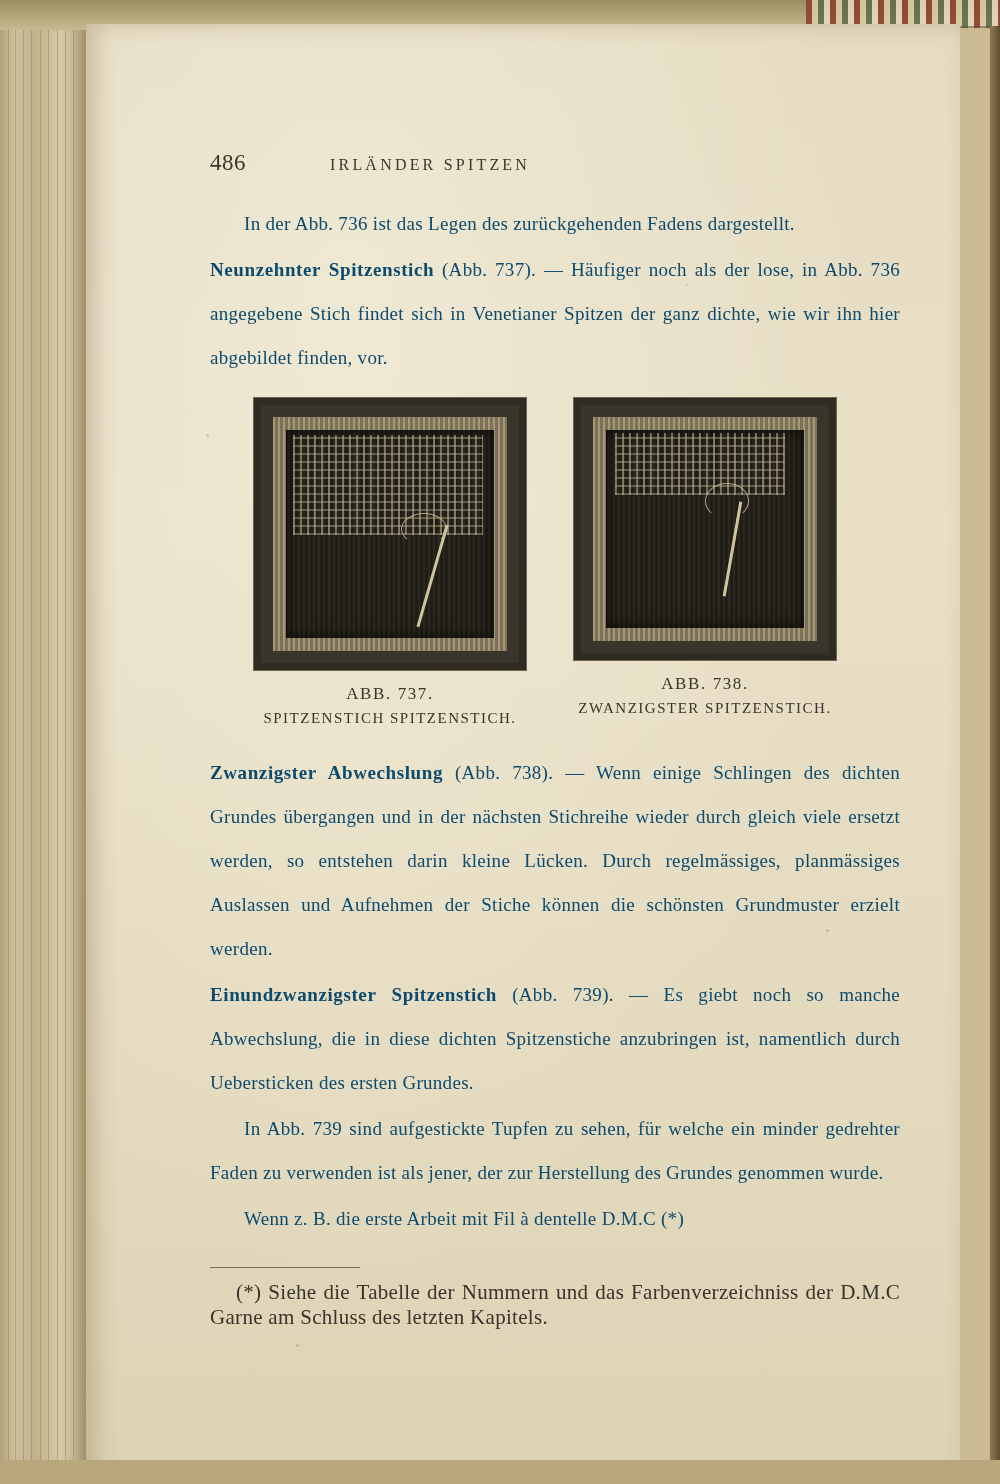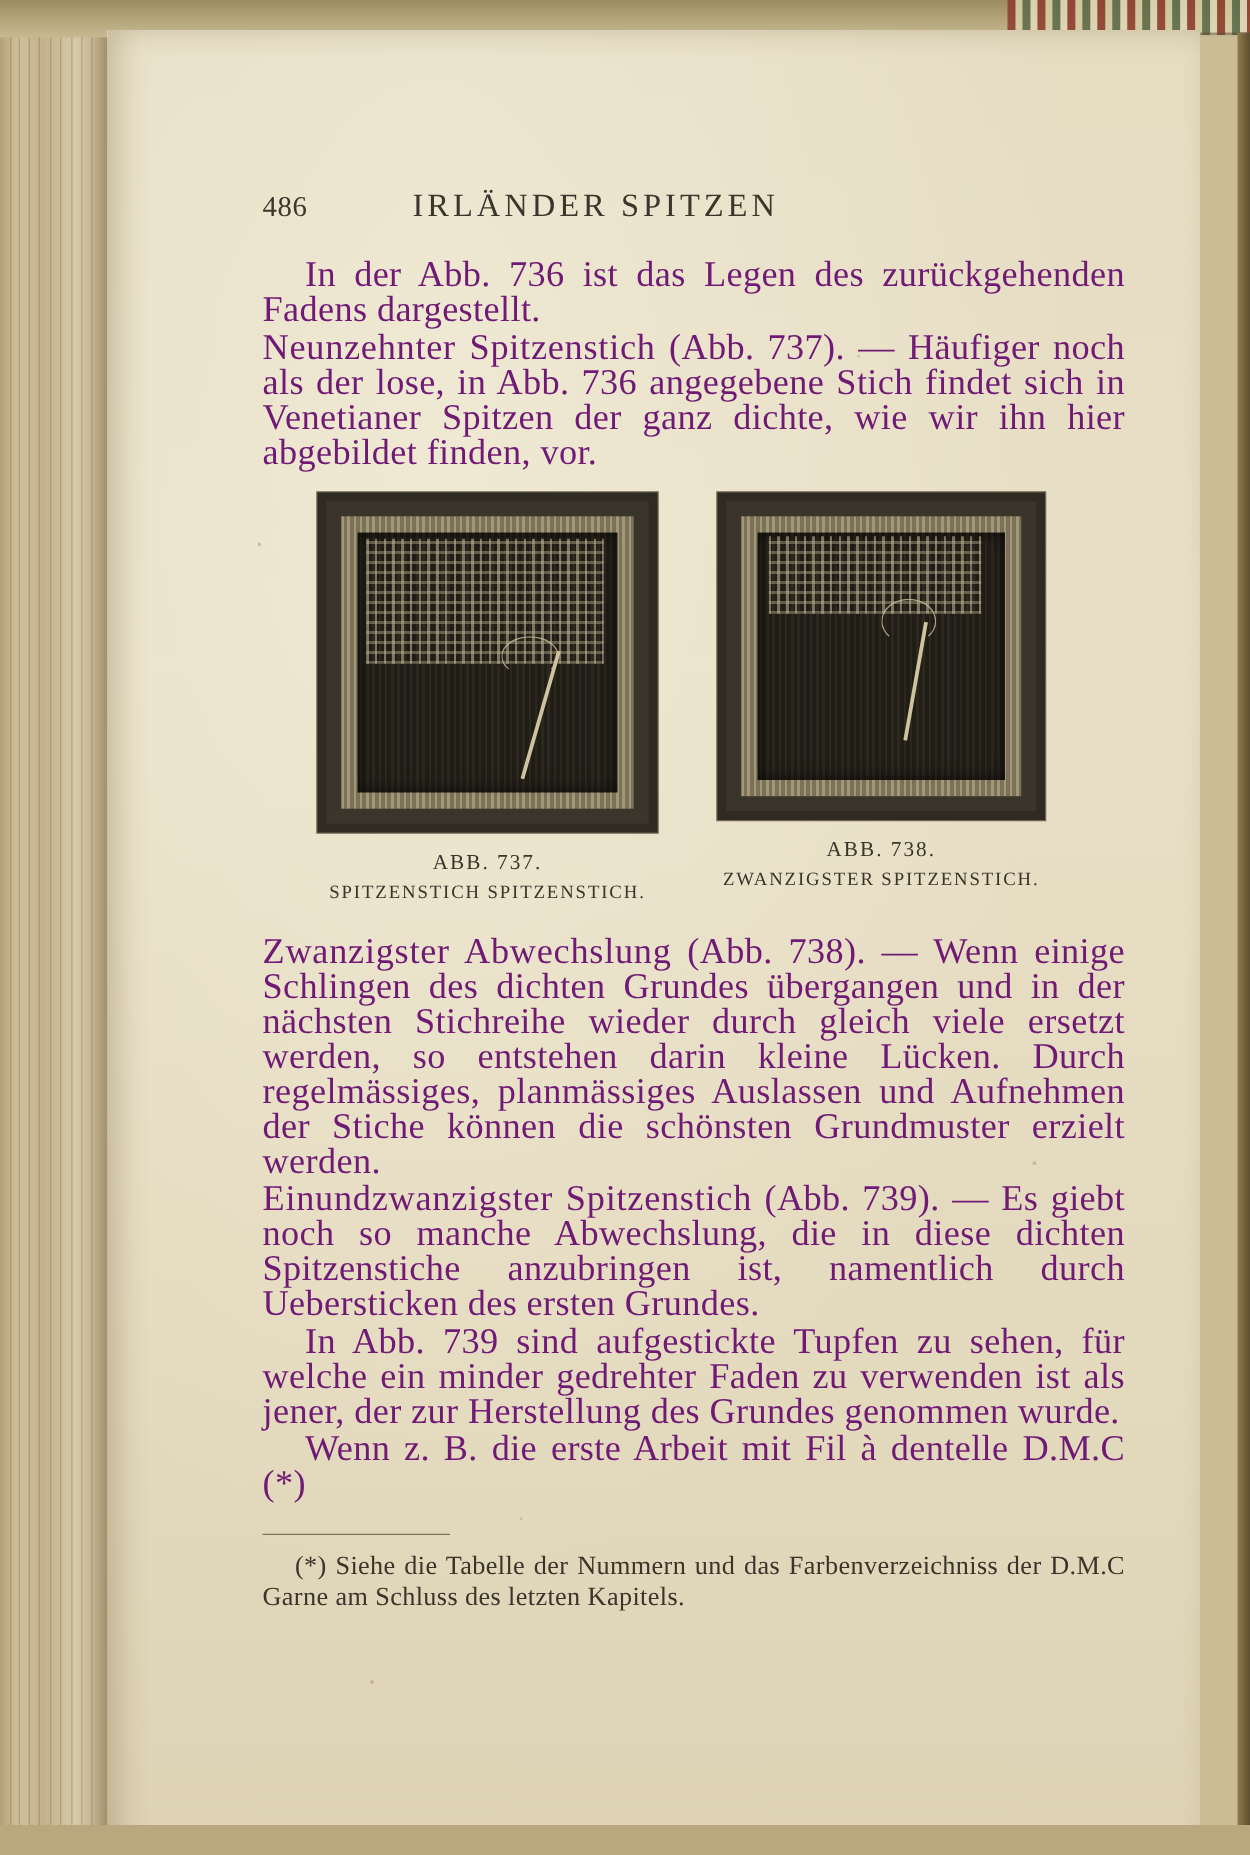--- a/index.html
+++ b/index.html
@@ -94,34 +94,34 @@
     color: #3b362c;
     margin-bottom: 26px;
   }
   .folio {
     width: 120px;
     font-size: 23px;
     letter-spacing: 0.5px;
   }
   .head-title {
     letter-spacing: 3.2px;
-    font-size: 26px;
+    font-size: 16px;
   }
   p {
     margin: 0 0 2px 0;
-    font-size: 29px;
-    line-height: 28px;
+    font-size: 19px;
+    line-height: 44px;
     text-align: justify;
     text-align-last: left;
-    color: #701a75;
+    color: #0c4a6e;
     letter-spacing: 0.3px;
   }
   p.indent { text-indent: 34px; }
   .runin {
-    font-weight: normal;
+    font-weight: bold;
     letter-spacing: 0.6px;
   }
   
   .figures {
     display: flex;
     justify-content: flex-start;
     margin: 18px 0 0 0;
     padding: 0 38px 0 44px;
     gap: 48px;
   }

